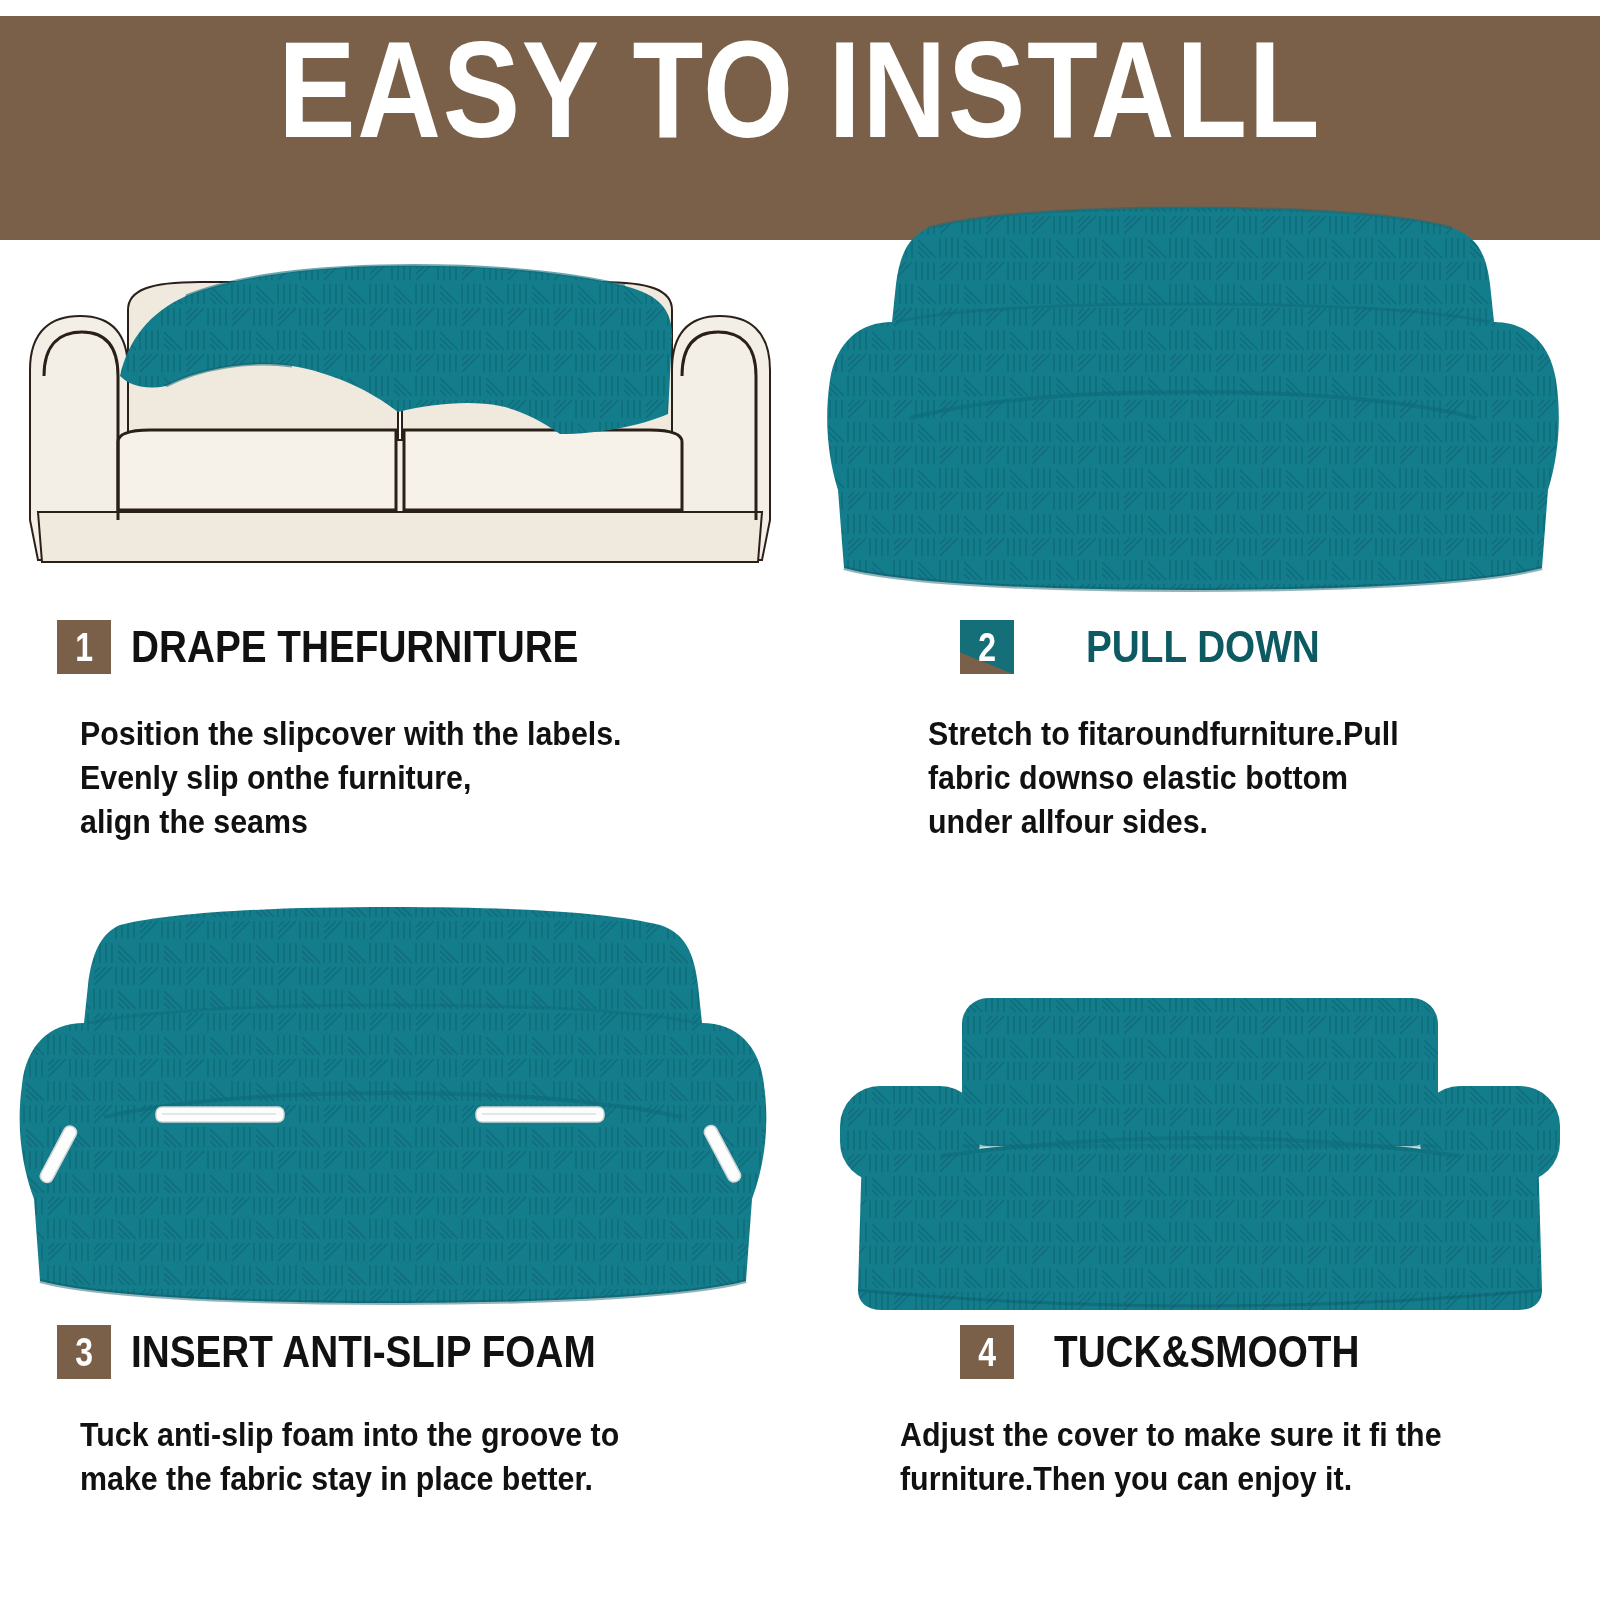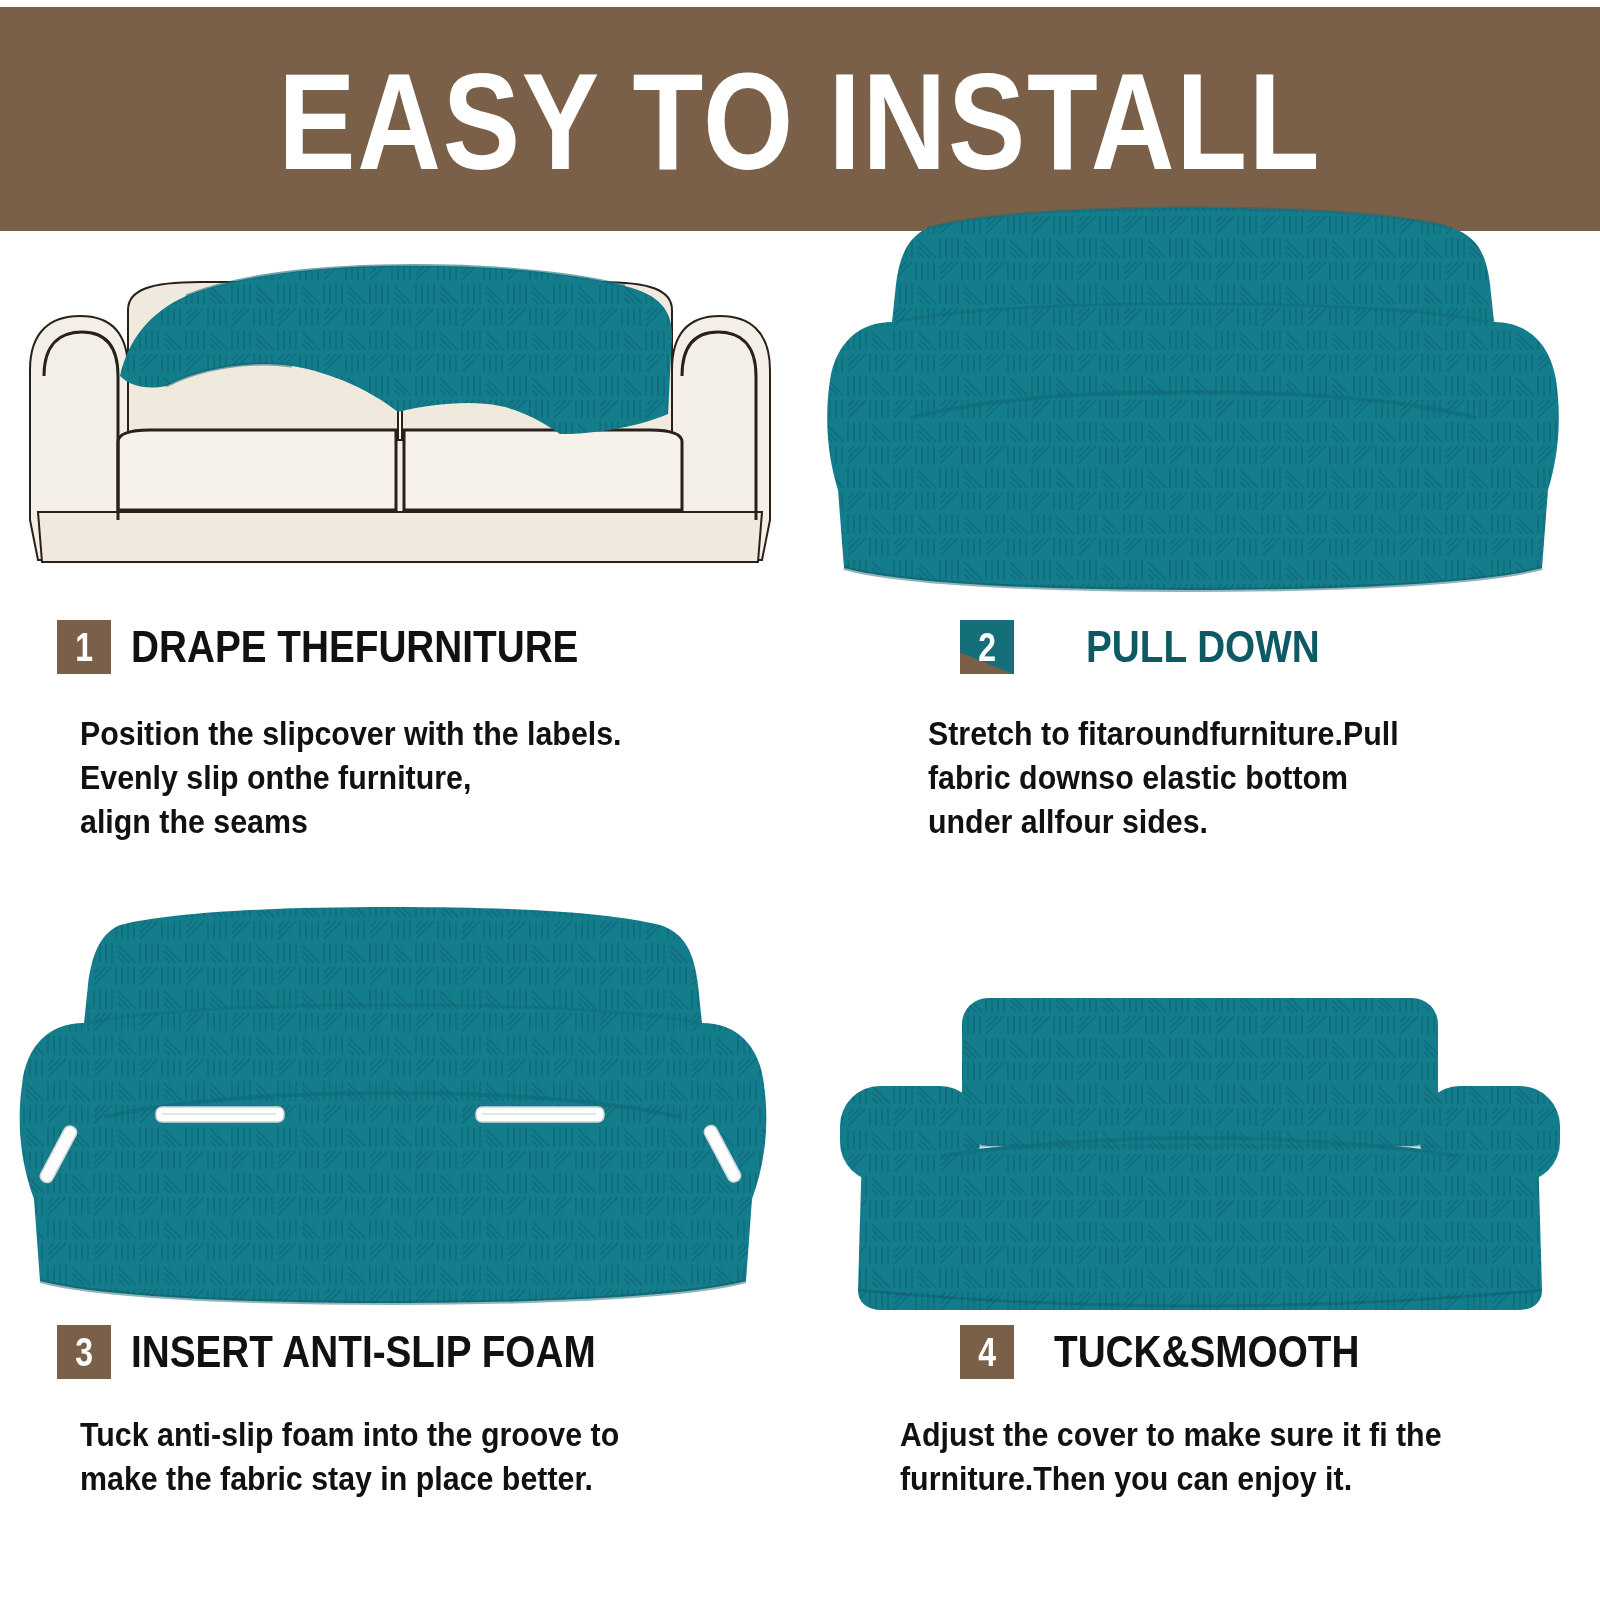--- a/index.html
+++ b/index.html
@@ -7,23 +7,23 @@
     width:1600px;height:1600px;
     background:#ffffff;
     font-family:"Liberation Sans", sans-serif;
     overflow:hidden;
     position:relative;
   }
   .page{position:relative;width:1600px;height:1600px;background:#fff;}
 
   
   .banner{
-    position:absolute;left:0;top:7px;width:1600px;height:224px;
+    position:absolute;left:0;top:16px;width:1600px;height:224px;
     background:#7a6049;
-    display:flex;align-items:center;justify-content:center;
+    display:flex;align-items:flex-start;justify-content:center;
   }
   .banner-title{
     color:#ffffff;
     font-family:"Liberation Sans", sans-serif;
     font-weight:bold;
     font-size:138px;
     line-height:1;
     letter-spacing:2px;
     transform:scaleX(0.84);
     transform-origin:center center;

